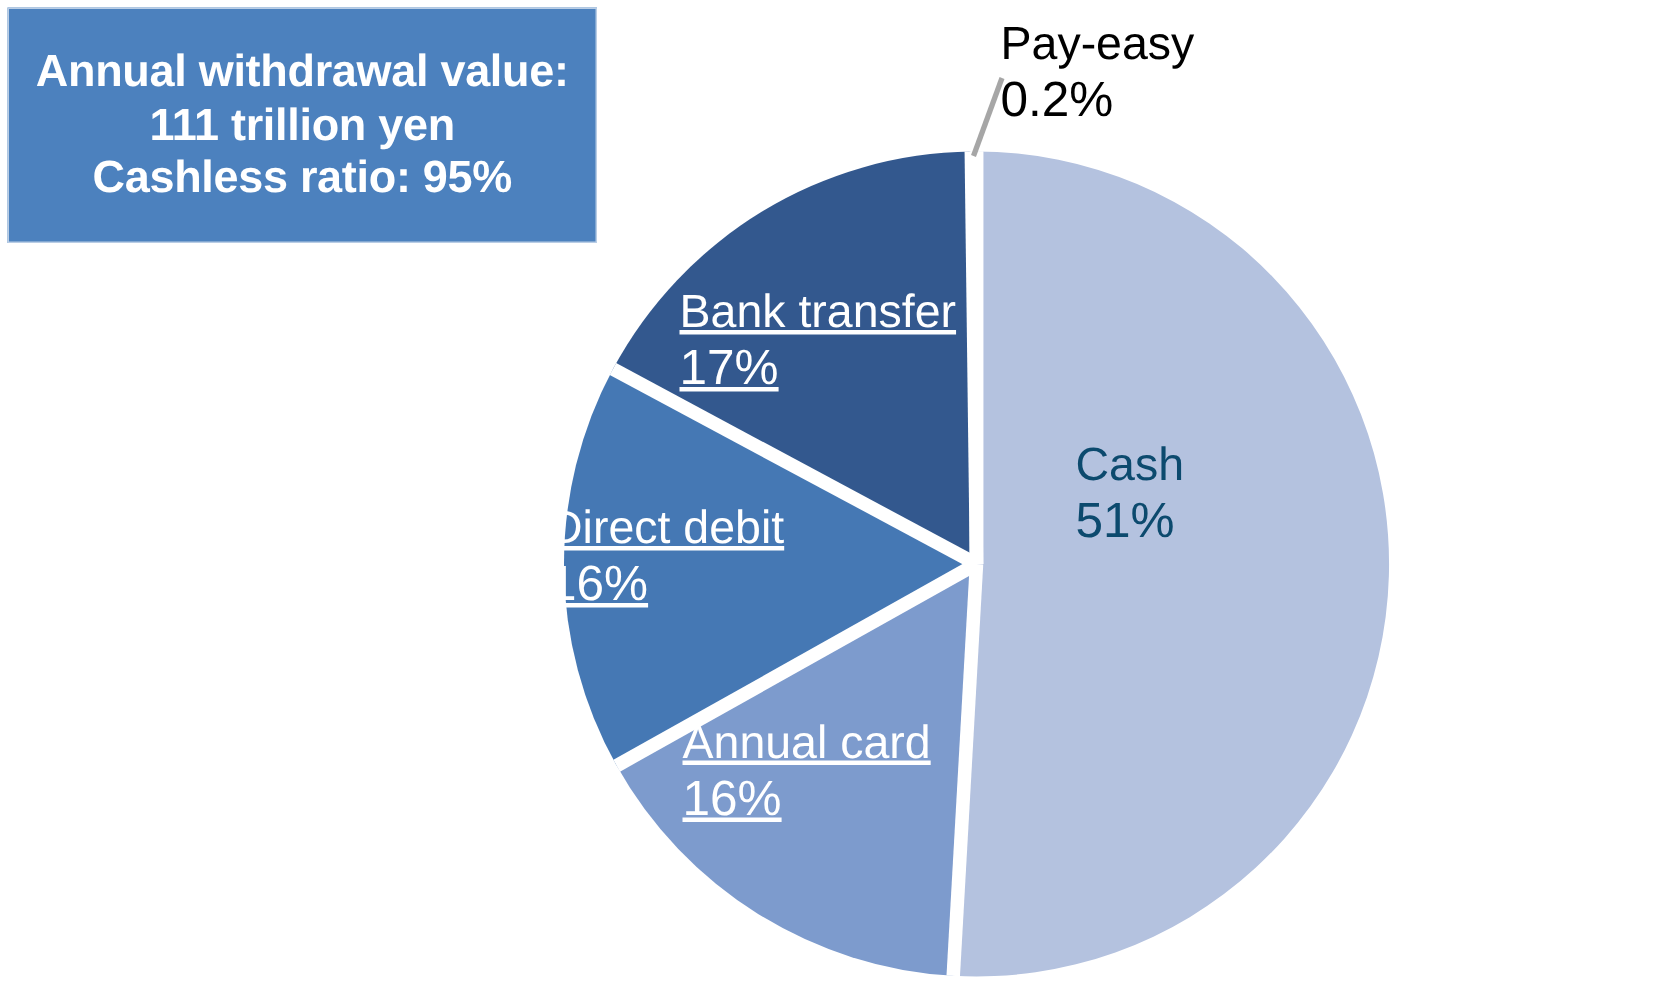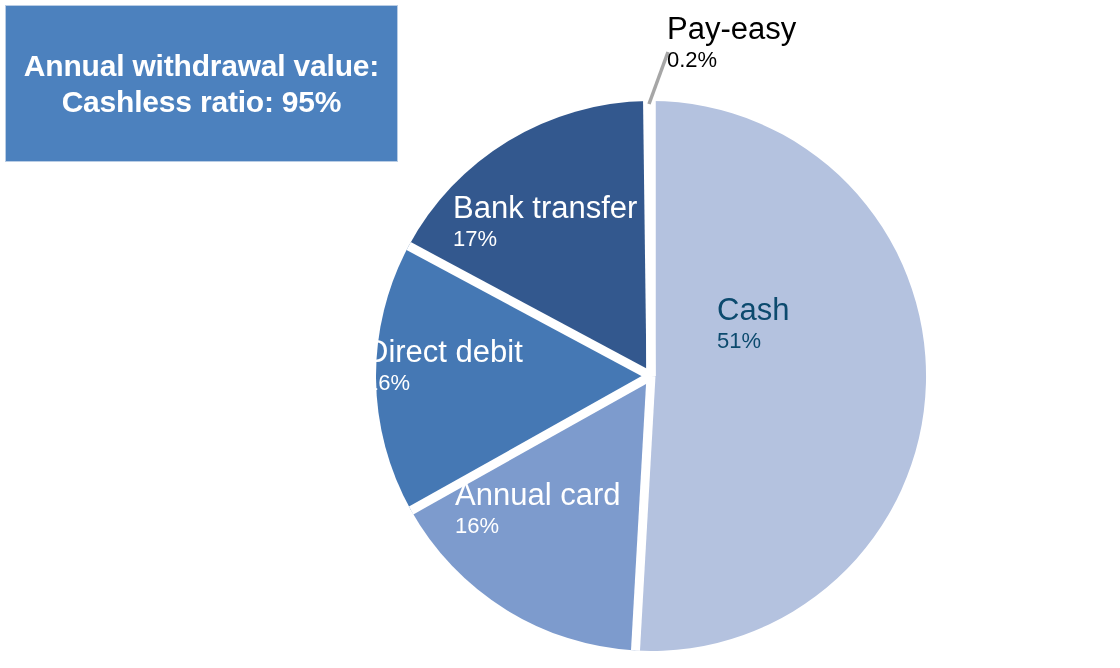--- a/index.html
+++ b/index.html
@@ -61,24 +61,24 @@
 
   
   .slice-label {
     position: absolute;
     text-align: left;
     line-height: 1.16;
     white-space: nowrap;
     pointer-events: none;
   }
   .slice-label .sl-name { display: block; font-size: 31px; }
-  .slice-label .sl-val  { display: block; font-size: 22px; }
+  .slice-label .sl-val  { display: block; font-size: 33px; }
 
   .label-light .sl-name,
-  .label-light .sl-val { color: #ffffff; }
+  .label-light .sl-val { color: #ffffff; text-decoration: underline; }
 
   .label-dark .sl-name,
   .label-dark .sl-val { color: #0c4a6e; }
 
   .label-black .sl-name,
   .label-black .sl-val { color: #000000; }
 
   #label-cash          { left: 651px; top: 292px; width: 240px; margin-left: 66px; }
   #label-credit-card   { left: 455px; top: 477px; width: 220px; }
   #label-direct-debit  { left: 366px; top: 334px; width: 230px; }
@@ -109,20 +109,21 @@
         <line x1="651" y1="376" x2="408.65" y2="246.03"></line>
         <line x1="651" y1="376" x2="647.55" y2="101.02"></line>
         <line x1="651" y1="376" x2="651.00" y2="101.00"></line>
       </g>
 
     <line x1="649" y1="104" x2="668" y2="52" stroke="#A6A6A6" stroke-width="3.5"></line>
   </svg>
 
   <div id="callout-box">
     <span class="cl-line">Annual withdrawal value:</span>
+    <span class="cl-line">111 trillion yen</span>
     <span class="cl-line">Cashless ratio: 95%</span>
   </div>
 
   <div id="label-cash" class="slice-label label-dark">
     <span class="sl-name">Cash</span>
     <span class="sl-val">51%</span>
   </div>
 
   <div id="label-credit-card" class="slice-label label-light">
     <span class="sl-name">Annual card</span>

